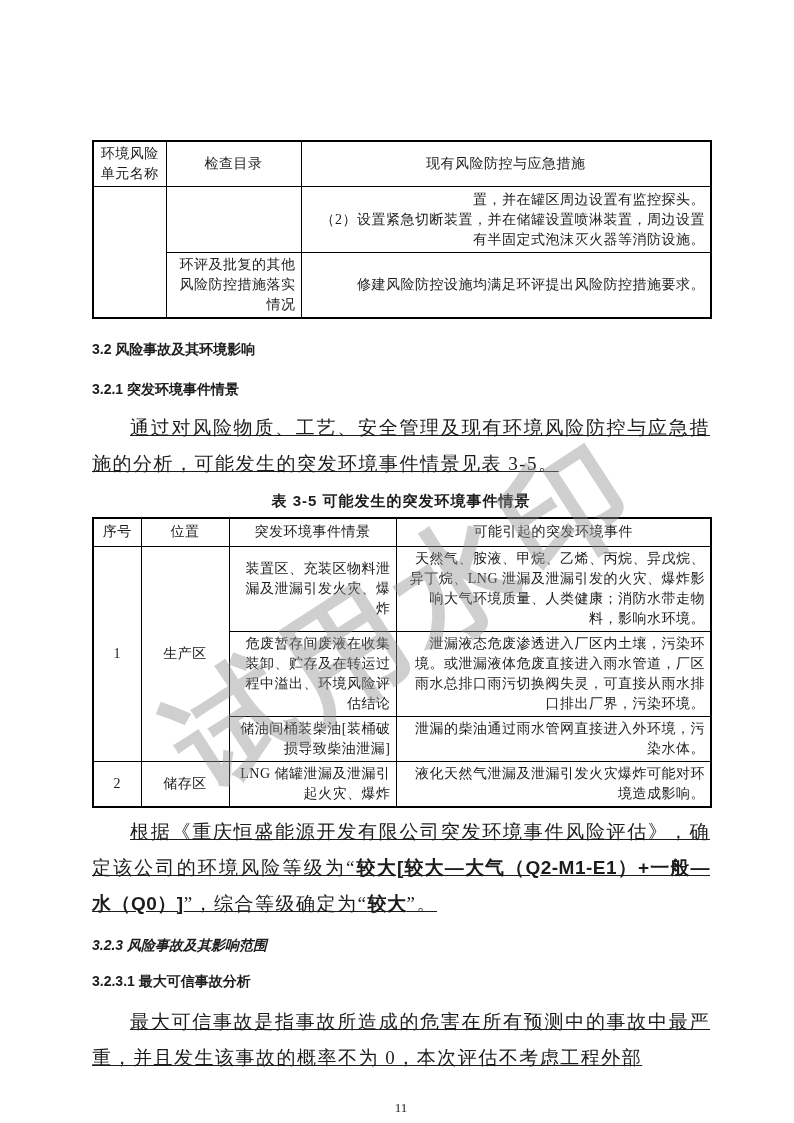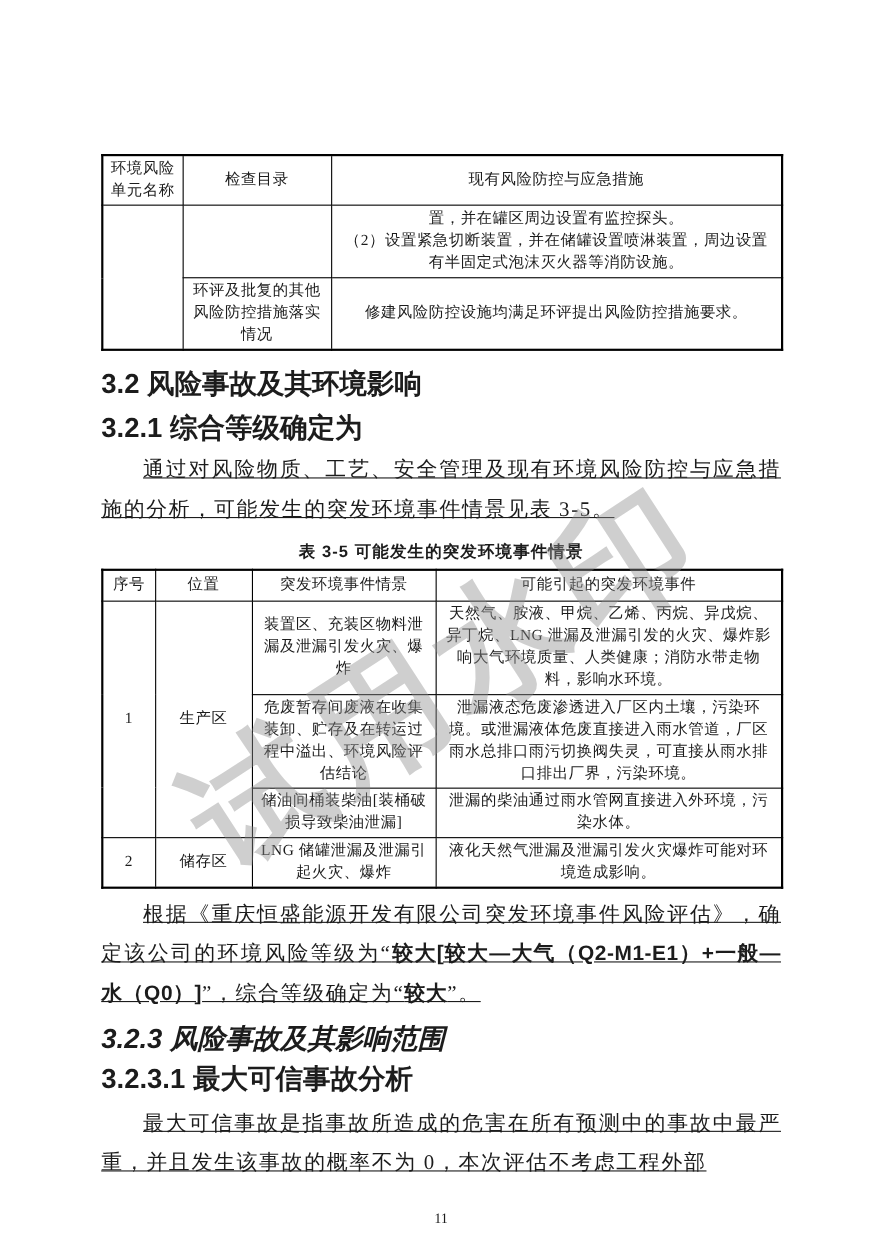--- a/index.html
+++ b/index.html
@@ -16,29 +16,29 @@
   }
   
   table{border-collapse:collapse;table-layout:fixed;width:618px;
         font-size:14px;line-height:20px;letter-spacing:0.5px;}
   table.t-top{border:2px solid #000;}
   table.t35{border:2px solid #000;}
   th,td{border:1px solid #000;padding:2px 5px;vertical-align:middle;
         word-break:break-all;}
   th{font-weight:normal;text-align:center;}
   td.c{text-align:center;}
-  td.l{text-align:center;}
+  td.l{text-align:right;}
   .t-top .h-row{height:44px;}
   .t-top .r1{height:66px;}
   .t-top .r2{height:40px;}
   .t35 .h-row{height:28px;padding-left:13px;}
   .cell-lines div{margin:0;}
   
   .hd{font-family:"Liberation Sans","DejaVu Sans",sans-serif;
-      font-weight:bold;font-size:25px;line-height:26px;margin:0;}
+      font-weight:bold;font-size:14px;line-height:26px;margin:0;}
   .hd32{margin-top:17px;}
   .hd321{margin-top:14px;}
   .hd322{margin-top:16px;}
   .hd323{margin-top:10px;font-style:italic;}
   .hd3231{margin-top:10px;}
   .body{font-size:19px;line-height:36px;letter-spacing:1.5px;
         text-align:justify;margin:0;text-decoration:underline;}
   .ind{text-indent:2em;}
   .p321{margin-top:8px;}
   .p322{margin-top:6px;}
@@ -85,21 +85,21 @@
       </td>
     </tr>
     <tr class="r2">
       <td class="l">环评及批复的其他风险防控措施落实情况</td>
       <td class="l">修建风险防控设施均满足环评提出风险防控措施要求。</td>
     </tr>
   </tbody>
     </table>
 
   <h2 class="hd hd32">3.2 风险事故及其环境影响</h2>
-  <h2 class="hd hd321">3.2.1 综合等级确定为</h2>
+  <h2 class="hd hd321">3.2.1 突发环境事件情景</h2>
 
   <p class="body ind p321">通过对风险物质、工艺、安全管理及现有环境风险防控与应急措施的分析，可能发生的突发环境事件情景见表 3-5。</p>
 
   <div class="caption">表 3-5 可能发生的突发环境事件情景</div>
 
   <table class="t35">
     <colgroup>
         <col style="width:48px">
         <col style="width:88px">
         <col style="width:167px">

